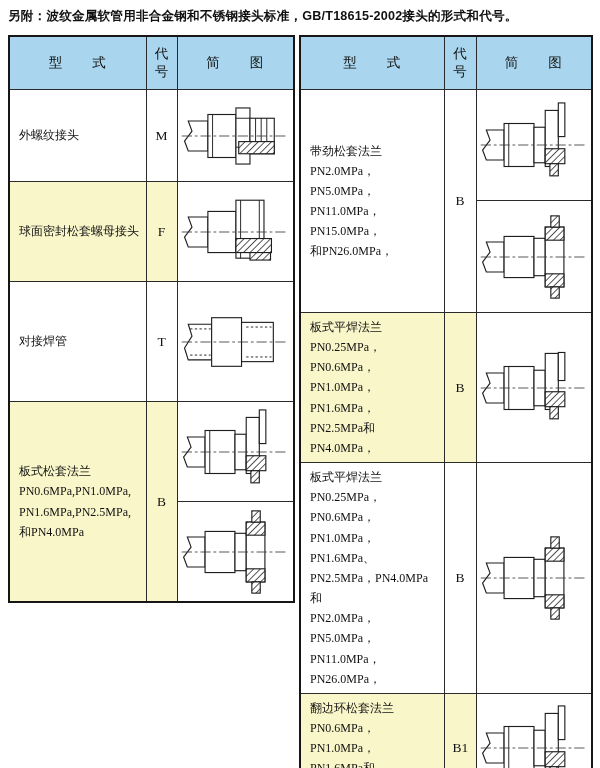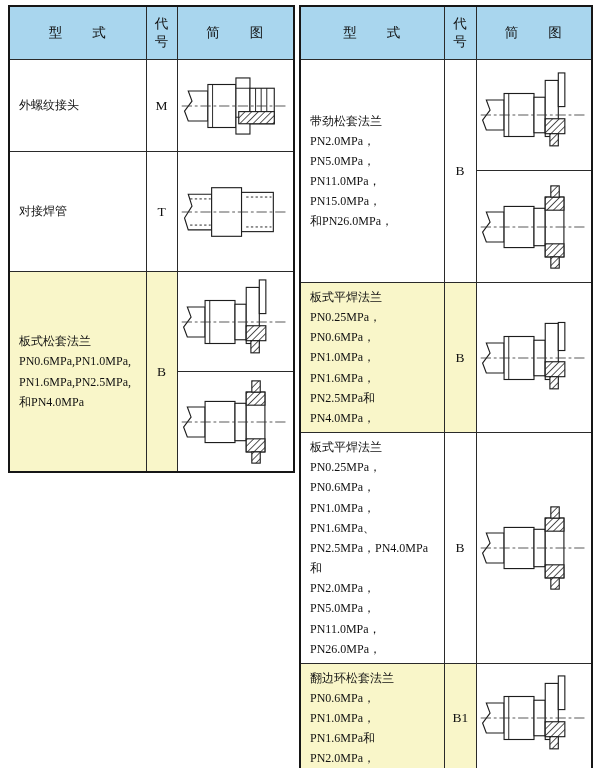--- a/index.html
+++ b/index.html
@@ -42,20 +42,21 @@
 <svg width="0" height="0" style="position:absolute" aria-hidden="true">
   <defs>
     <pattern id="hatchp" width="5" height="5" patternUnits="userSpaceOnUse" patternTransform="rotate(45)">
       <rect width="5" height="5" fill="#ffffff"></rect>
       <line x1="0" y1="0" x2="0" y2="5" stroke="#2a2a2a" stroke-width="1.7"></line>
     </pattern>
   </defs>
 </svg>
 
 <div class="page">
+  <div class="caption">另附：波纹金属软管用非合金钢和不锈钢接头标准，GB/T18615-2002接头的形式和代号。</div>
 
   <div class="tables">
 
     <table style="width:287px">
       <colgroup>
           <col style="width:137px">
           <col style="width:31px">
           <col style="width:117px">
         </colgroup>
       <thead>
@@ -76,20 +77,38 @@
                   <rect x="29" y="23" width="30" height="46" fill="#fff" stroke="#1d1d1d" stroke-width="1.2"></rect>
                   <line x1="34" y1="23" x2="34" y2="69" stroke="#1d1d1d" stroke-width="1"></line>
                   <rect x="59" y="16" width="15" height="60" fill="#fff" stroke="#1d1d1d" stroke-width="1.2"></rect>
                   <line x1="59" y1="27" x2="74" y2="27" stroke="#1d1d1d" stroke-width="1"></line>
                   <line x1="59" y1="58" x2="74" y2="58" stroke="#1d1d1d" stroke-width="1"></line>
                   <rect x="74" y="27" width="26" height="38" fill="#fff" stroke="#1d1d1d" stroke-width="1.2"></rect>
                   <line x1="80" y1="27" x2="80" y2="65" stroke="#1d1d1d" stroke-width="1"></line>
                   <line x1="86" y1="27" x2="86" y2="65" stroke="#1d1d1d" stroke-width="1"></line>
                   <line x1="92" y1="27" x2="92" y2="65" stroke="#1d1d1d" stroke-width="1"></line>
                   <rect x="62" y="52" width="38" height="13" fill="url(#hatchp)" stroke="#1d1d1d" stroke-width="1.2"></rect>
+                  <line x1="1" y1="46" x2="115" y2="46" stroke="#3a3a3a" stroke-width="0.9" stroke-dasharray="11 3 3 3"></line>
+                </svg>
+              </div>
+            </td>
+        </tr>
+        <tr style="height:100px">
+          <td class="type alt">球面密封松套螺母接头</td>
+          <td class="code alt">F</td>
+          <td class="fig">
+              <div class="diag">
+                <svg viewBox="0 0 116 92" width="110" height="86">
+                  <path d="M29 30 H8 l4 10.7 l-8 10.7 l4 10.7 H29 Z" fill="#fff" stroke="#1d1d1d" stroke-width="1.2"></path>
+                  <rect x="29" y="24" width="30" height="44" fill="#fff" stroke="#1d1d1d" stroke-width="1.2"></rect>
+                  <rect x="59" y="12" width="30" height="62" fill="#fff" stroke="#1d1d1d" stroke-width="1.2"></rect>
+                  <line x1="64" y1="12" x2="64" y2="74" stroke="#1d1d1d" stroke-width="1"></line>
+                  <line x1="84" y1="12" x2="84" y2="74" stroke="#1d1d1d" stroke-width="1"></line>
+                  <rect x="59" y="53" width="38" height="15" fill="url(#hatchp)" stroke="#1d1d1d" stroke-width="1.2"></rect>
+                  <rect x="74" y="68" width="22" height="8" fill="url(#hatchp)" stroke="#1d1d1d" stroke-width="1.2"></rect>
                   <line x1="1" y1="46" x2="115" y2="46" stroke="#3a3a3a" stroke-width="0.9" stroke-dasharray="11 3 3 3"></line>
                 </svg>
               </div>
             </td>
         </tr>
         <tr style="height:120px">
           <td class="type">对接焊管</td>
           <td class="code">T</td>
           <td class="fig">
               <div class="diag">

